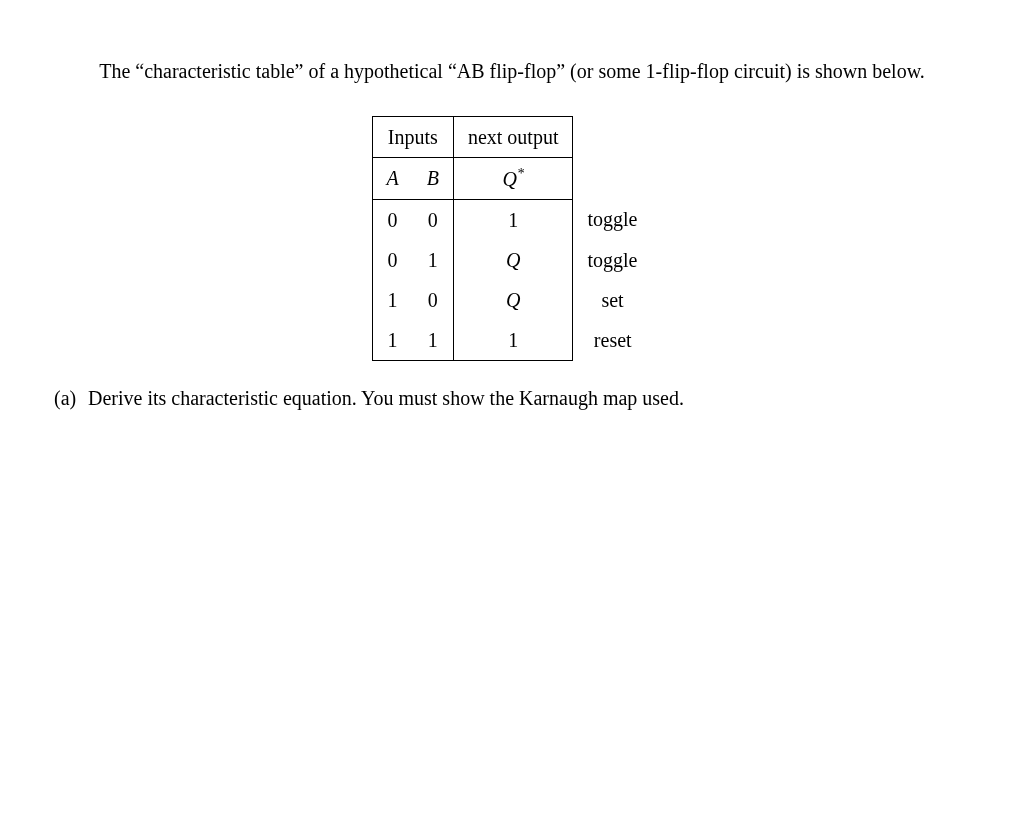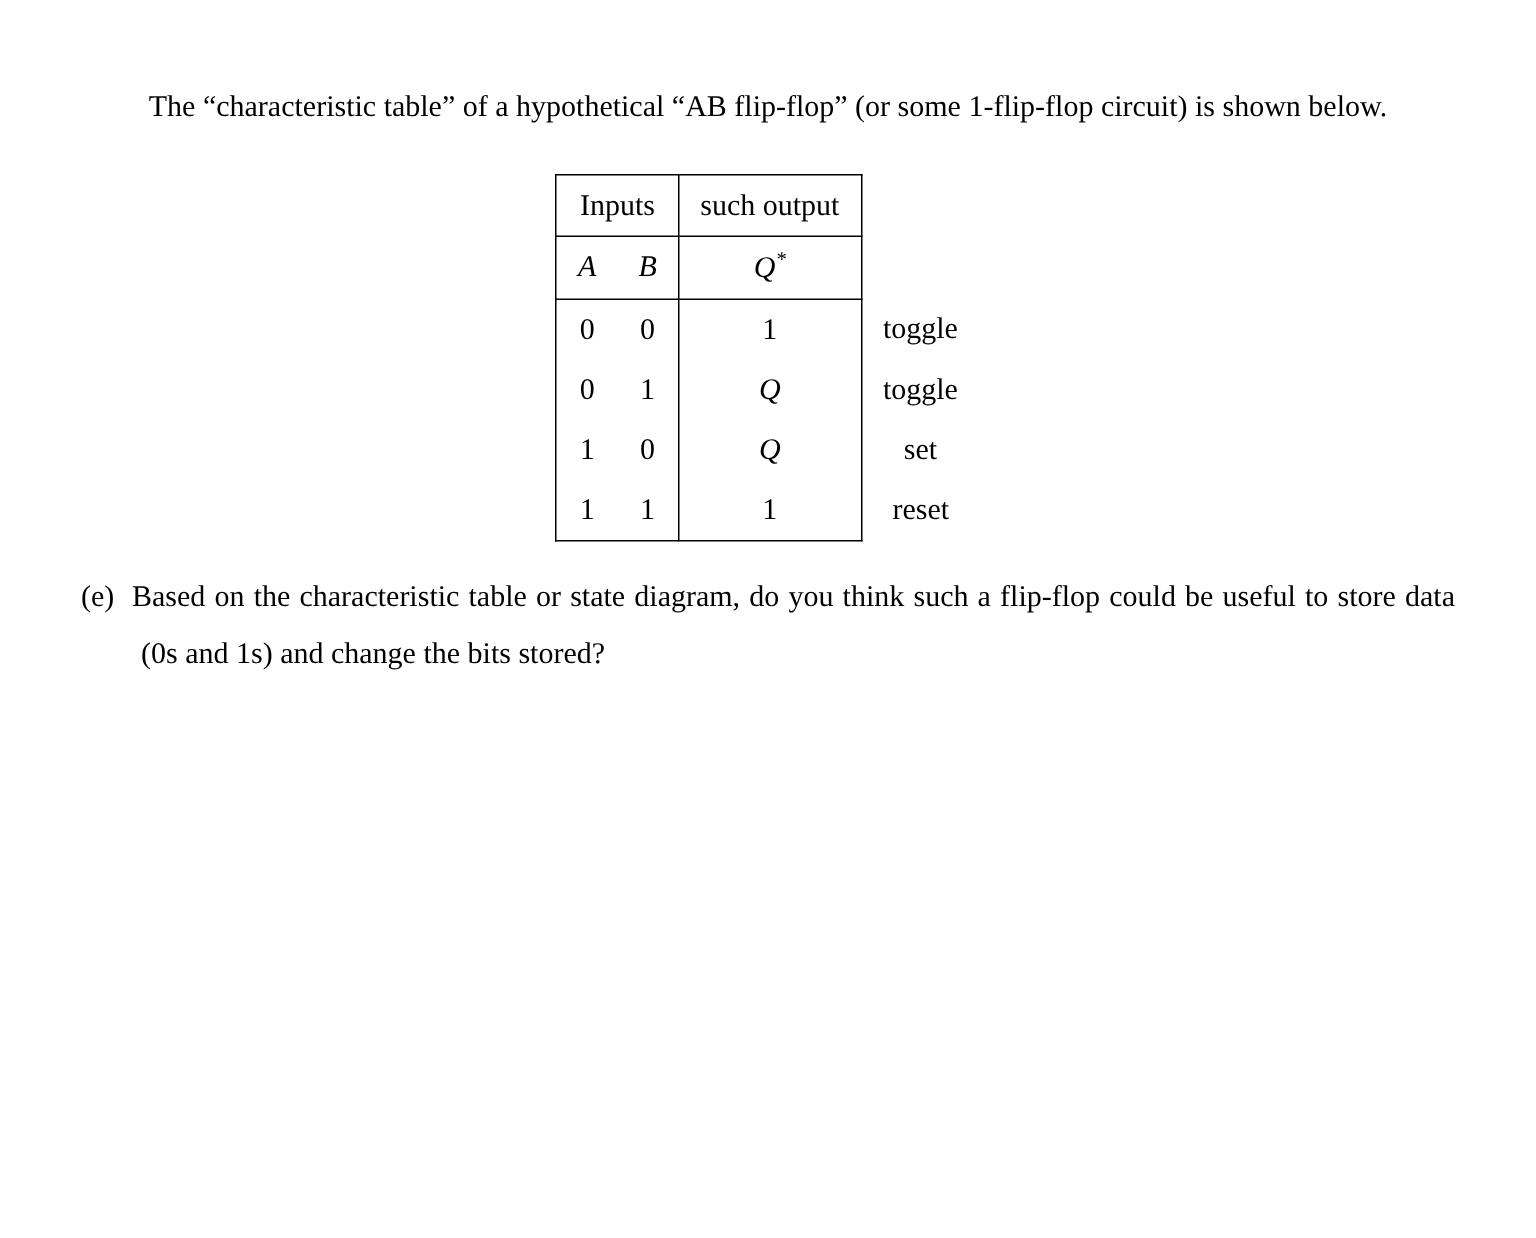--- a/index.html
+++ b/index.html
@@ -60,21 +60,21 @@
 </head>
 <body>
 
 <div class="intro">The “characteristic table” of a hypothetical “AB flip-flop” (or some 1-flip-flop circuit) is shown below.</div>
 
 <div class="table-wrap">
   <table class="char-table">
     <tbody>
         <tr>
       <td colspan="2" class="boxed-left boxed-top boxed-right boxed-bottom">Inputs</td>
-      <td class="boxed-top boxed-right boxed-bottom">such output</td>
+      <td class="boxed-top boxed-right boxed-bottom">next output</td>
       <td class="note-col"></td>
     </tr>
     <tr>
       <td class="boxed-left boxed-bottom ital">A</td>
       <td class="boxed-right boxed-bottom ital">B</td>
       <td class="boxed-right boxed-bottom ital q-star"><span class="ital">Q</span><sup>*</sup></td>
       <td class="note-col"></td>
     </tr>
     <tr>
       <td class="boxed-left">0</td>
@@ -98,14 +98,14 @@
       <td class="boxed-left boxed-bottom">1</td>
       <td class="boxed-right boxed-bottom">1</td>
       <td class="boxed-right boxed-bottom">1</td>
       <td class="note-col">reset</td>
     </tr>
   </tbody>
     </table>
 </div>
 
 <ol class="questions">
-  <li><span class="lbl">(e)</span><span>Based on the characteristic table or state diagram, do you think such a flip-flop could be useful to store data (0s and 1s) and change the bits stored?</span></li>
+  <li><span class="lbl">(a)</span><span>Derive its characteristic equation. You must show the Karnaugh map used.</span></li>
 </ol>
 
 </body></html>

